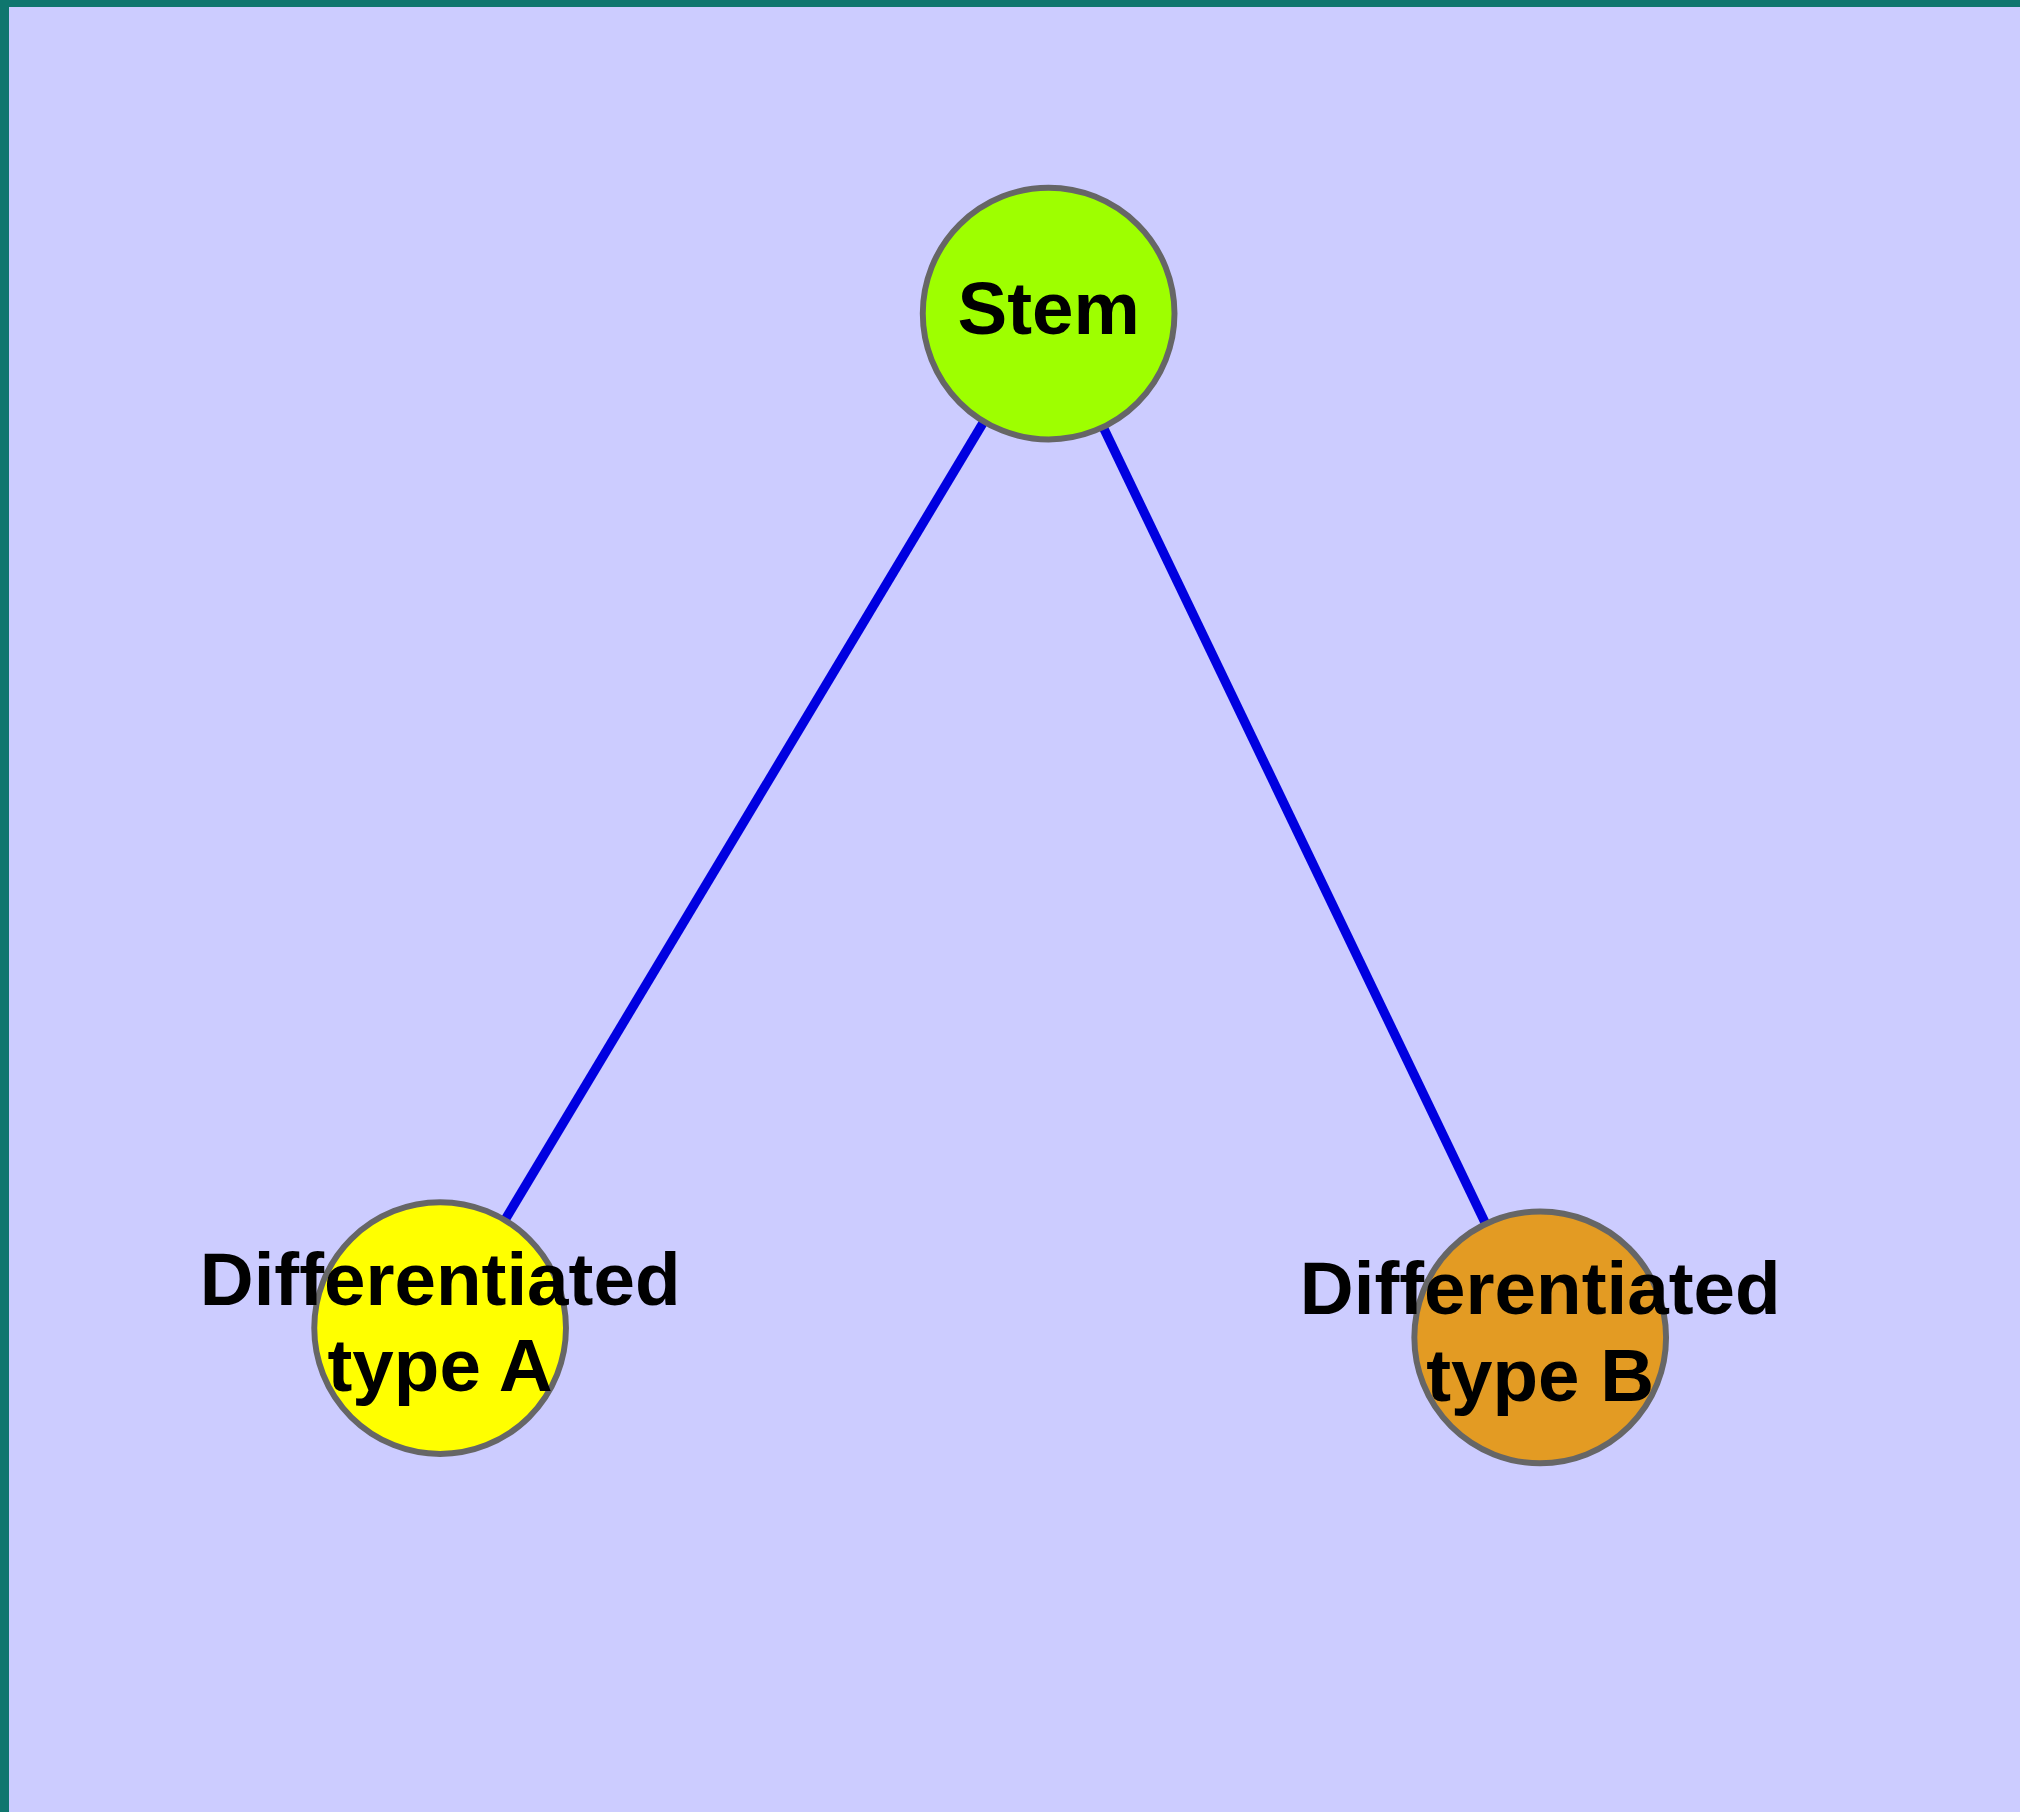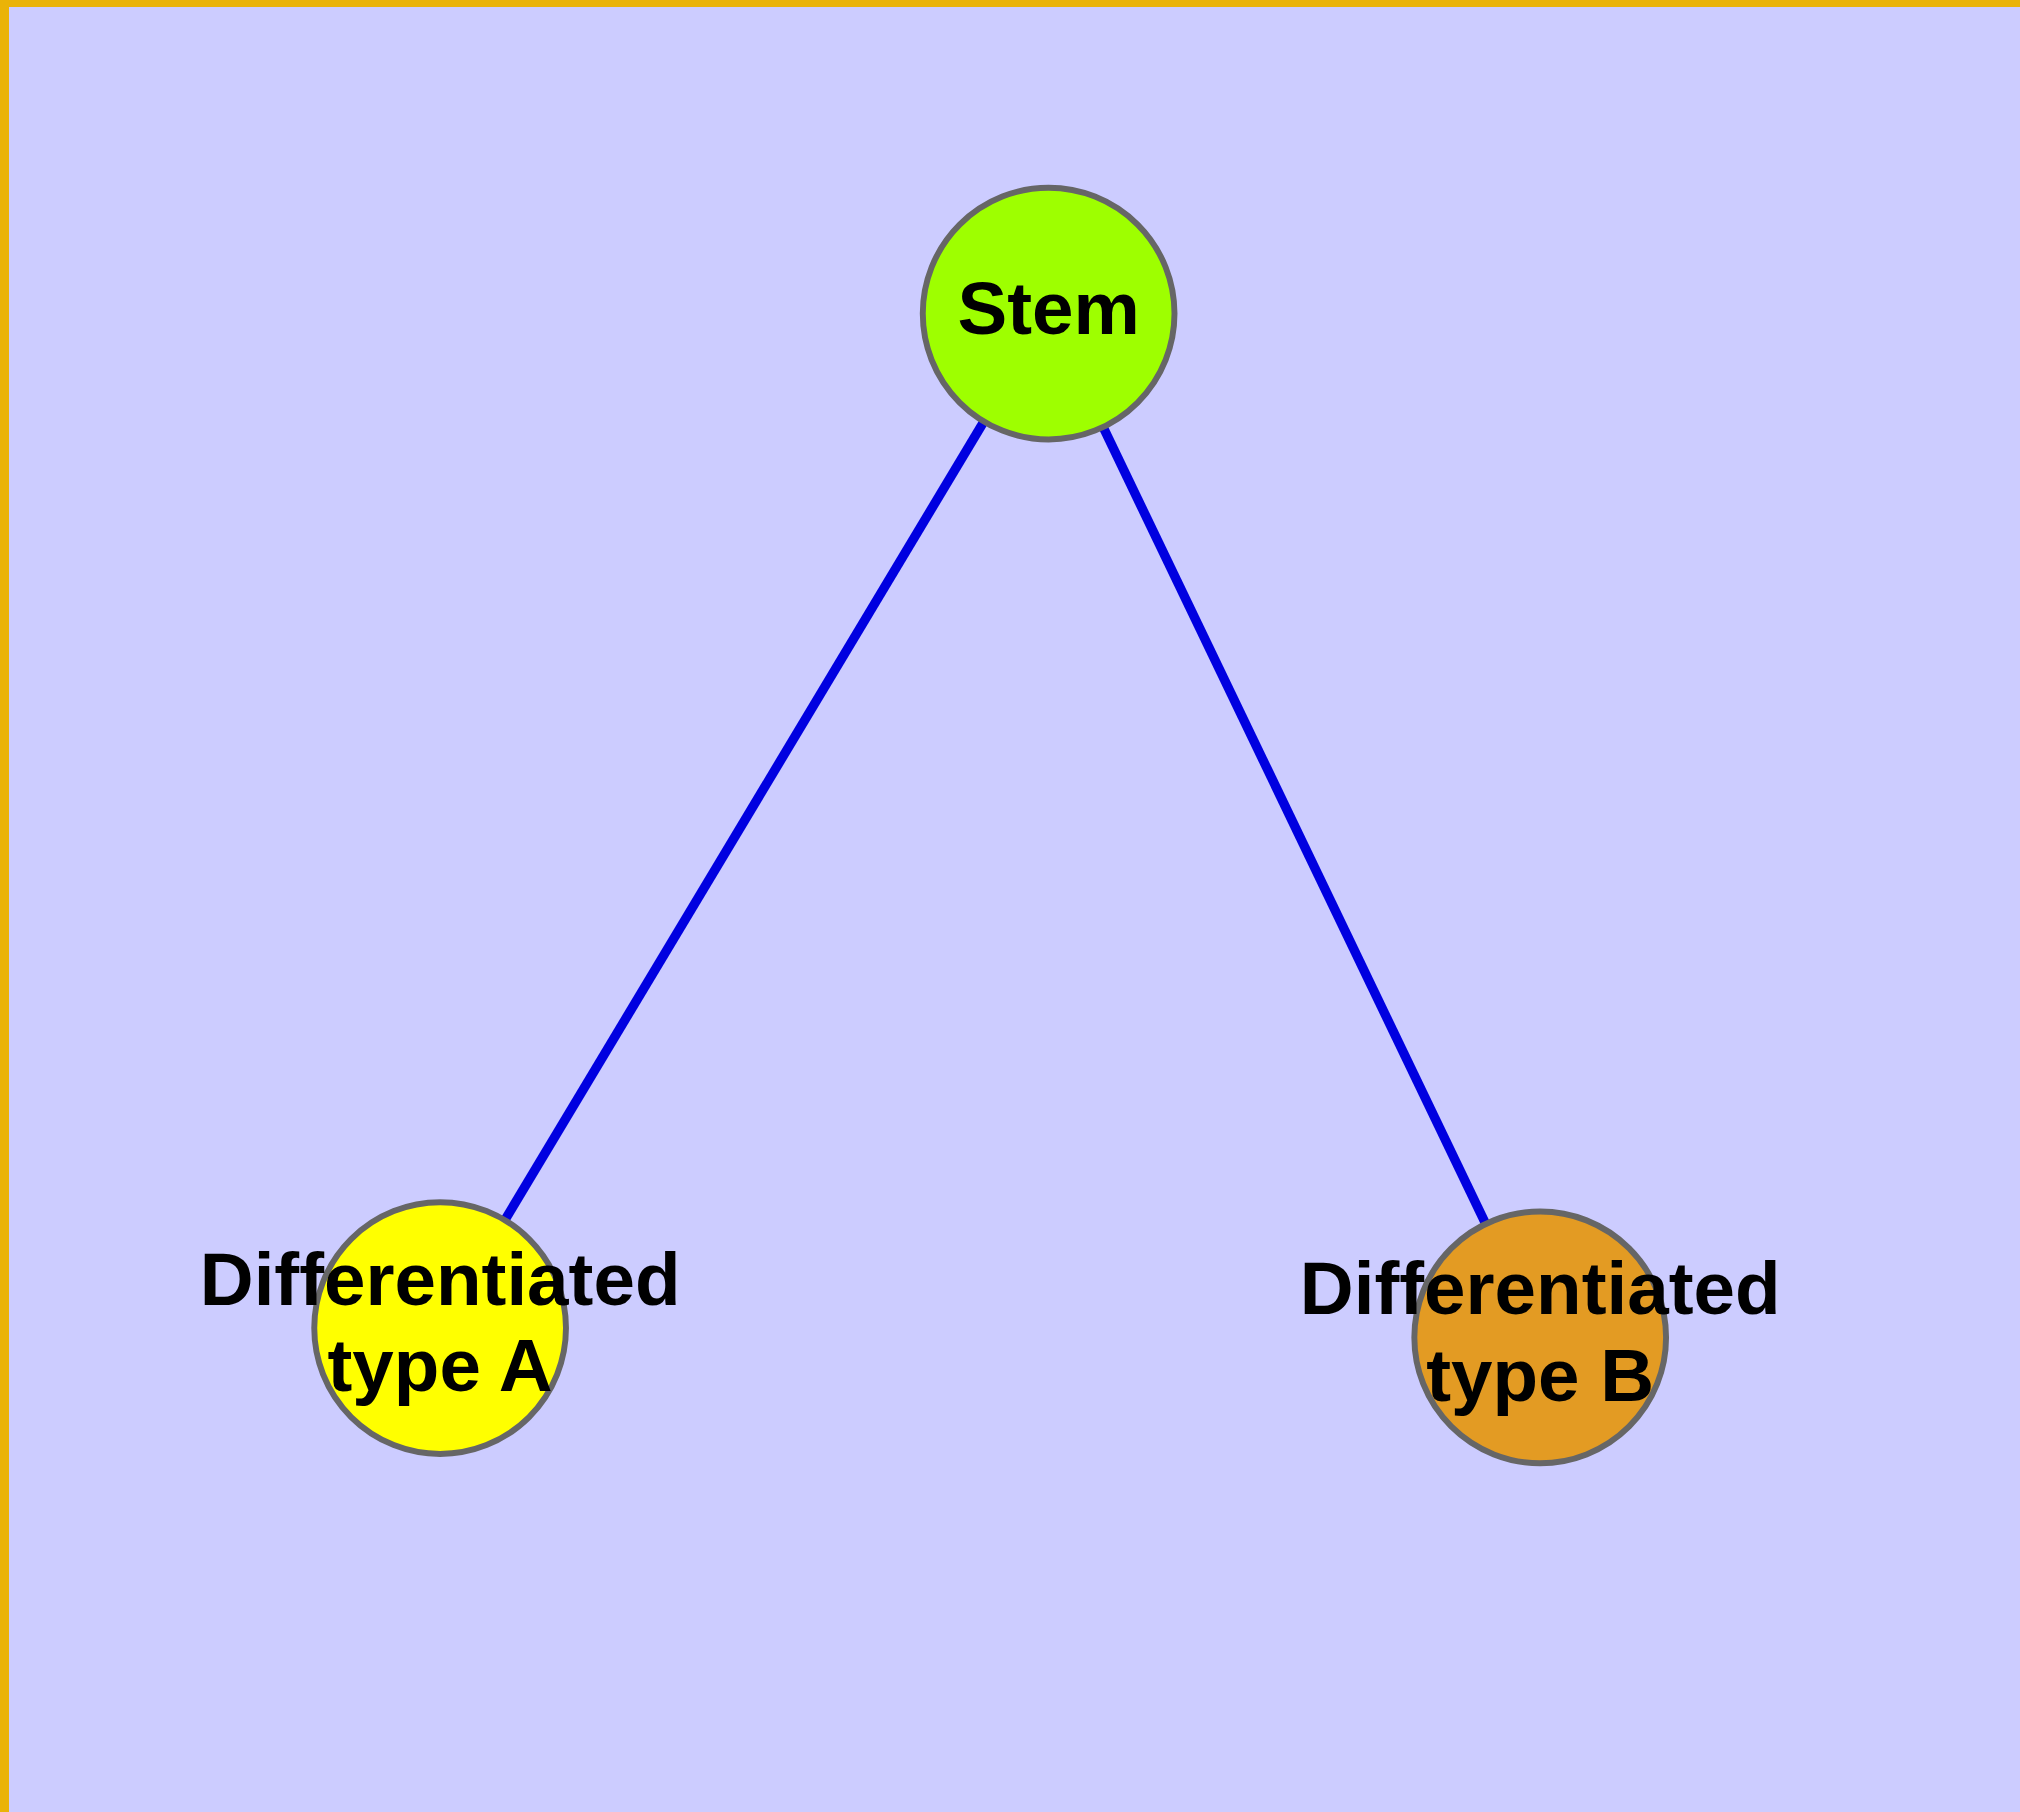--- a/index.html
+++ b/index.html
@@ -11,21 +11,21 @@
     width: 2021px;
     height: 1812px;
     overflow: hidden;
     font-family: "Liberation Sans", sans-serif;
   }
 
   #canvas {
     position: relative;
     width: 2021px;
     height: 1812px;
-    background: #eab308;
+    background: #0f766e;
   }
 
   #plot-bg {
     position: absolute;
     left: 8.5px;
     top: 6.8px;
     width: 2012px;
     height: 1805px;
     background: #ccccff;
   }

